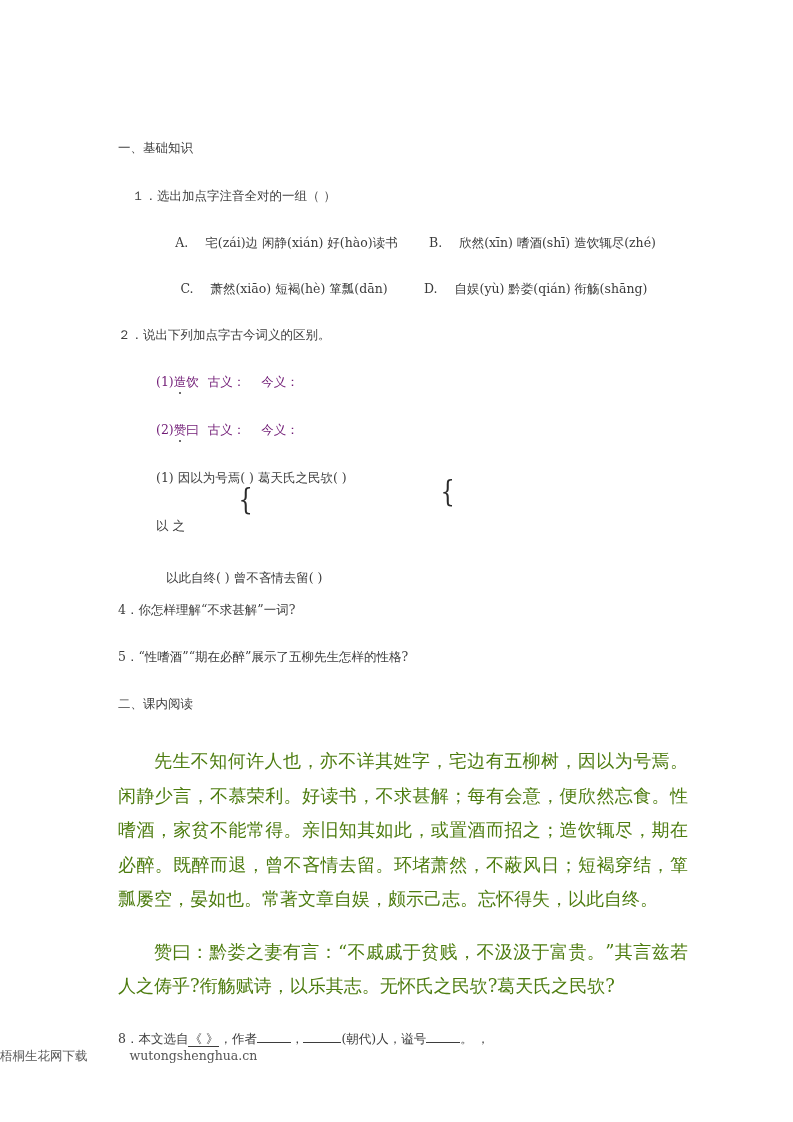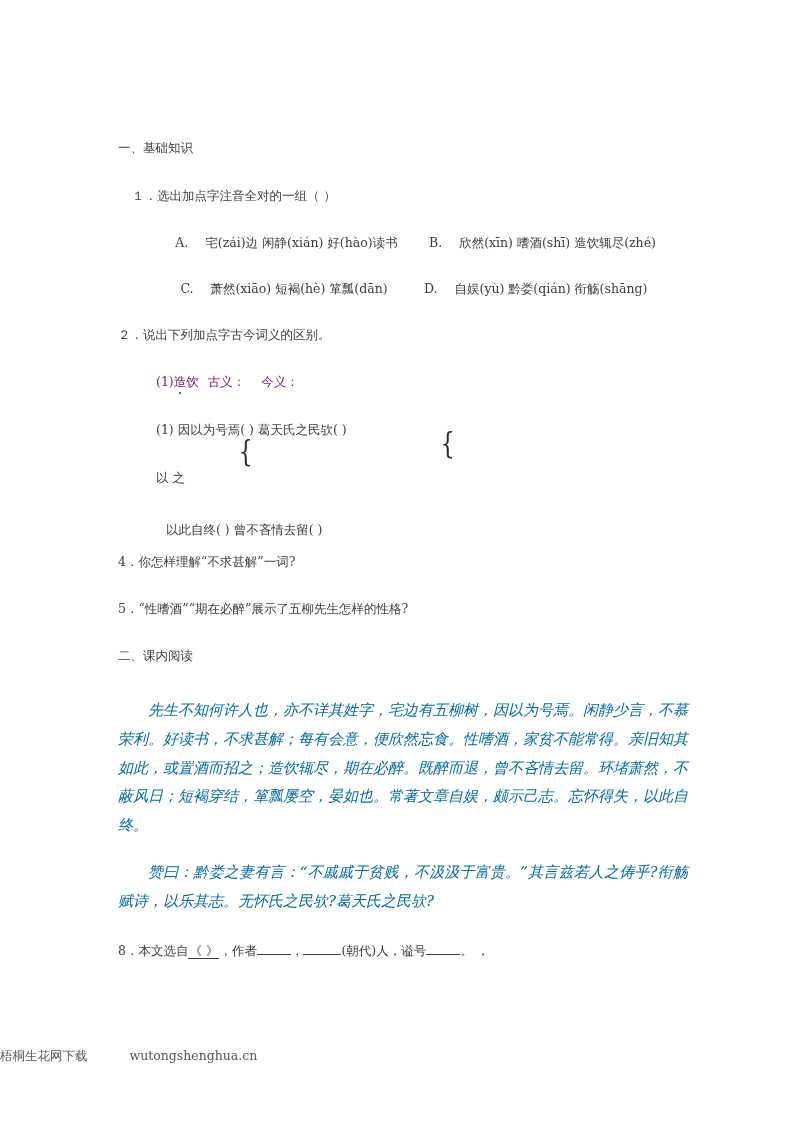--- a/index.html
+++ b/index.html
@@ -118,27 +118,26 @@
     line-height: 1;
     font-family: "DejaVu Serif", "Liberation Serif", serif;
     color: #2a2a2a;
     transform: scaleX(0.75);
   }
   .brace-left  { left: 118px; top: 14px; }
   .brace-right { left: 320px; top: 6px; }
 
   
   .passage {
-    font-size: 15px;
+    font-size: 18px;
     line-height: 1.92;
     text-align: justify;
     text-justify: inter-ideograph;
-    color: #0369a1;
+    color: #4d7c0f;
     margin-bottom: 18px;
-    font-style: italic;
   }
   .passage-indent { text-indent: 2em; }
 
   
   .blank {
     display: inline-block;
     border-bottom: 1px solid #3d3d3d;
     height: 12px;
     vertical-align: baseline;
   }
@@ -202,20 +201,23 @@
         <span>自娱(yù) 黔娄(qián) 衔觞(shāng)</span>
       </span>
     </div>
 
     <div class="q-line">２．说出下列加点字古今词义的区别。</div>
 
     <div class="sub-line">
       <span>(1)</span><span class="dotted">造</span><span>饮</span><span class="gap-sm"></span><span>古义：</span><span class="gap-md"></span><span>今义：</span>
     </div>
 
+    <div class="sub-line">
+      <span>(2)</span><span class="dotted">赞</span><span>曰</span><span class="gap-sm"></span><span>古义：</span><span class="gap-md"></span><span>今义：</span>
+    </div>
 
 
     <div class="brace-block">
       <div class="bb-row1">(1)  因以为号焉( )  葛天氏之民欤( )</div>
       <div class="bb-row2">以  之</div>
       <div class="brace brace-left">{</div>
       <div class="brace brace-right">{</div>
       <div class="bb-row3">以此自终( )  曾不吝情去留( )</div>
     </div>
 

